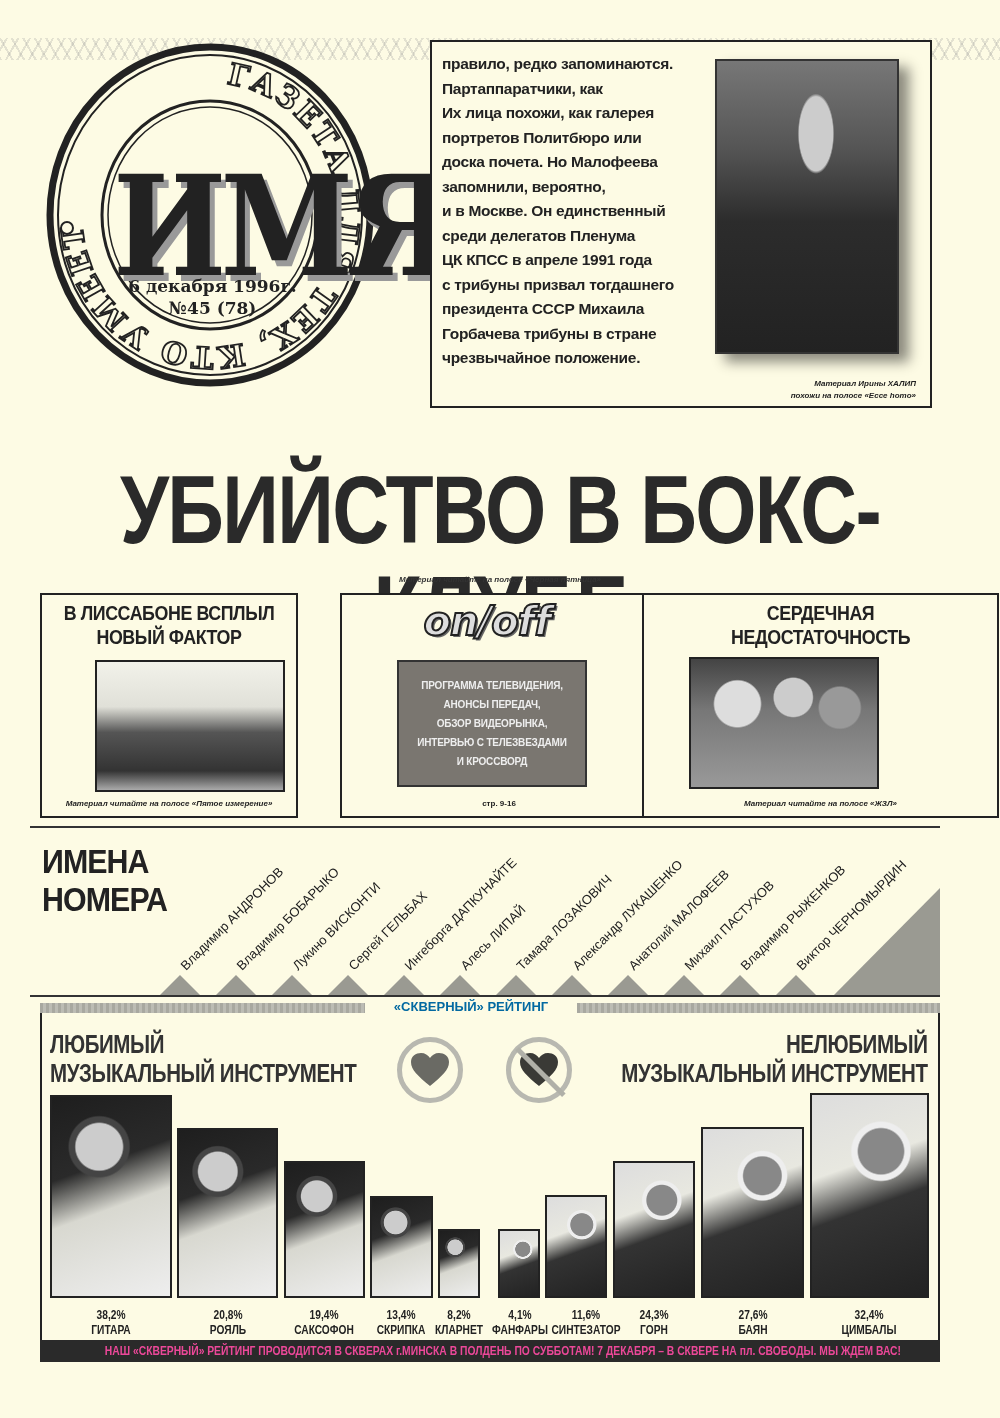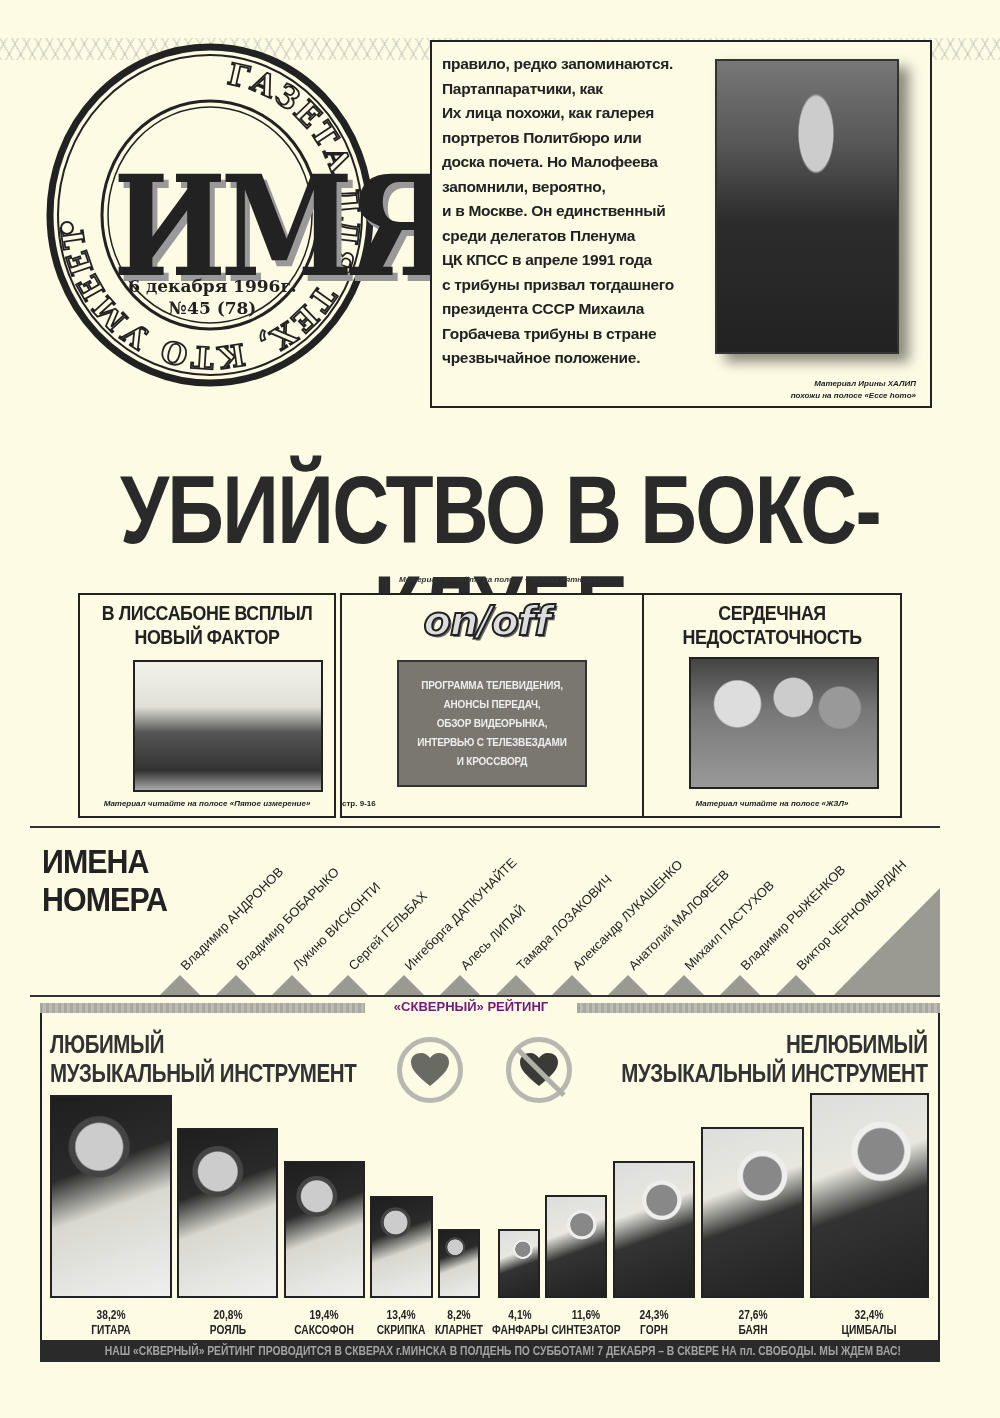--- a/index.html
+++ b/index.html
@@ -73,23 +73,23 @@
   }
   .headline-ref {
     position: absolute; left: 30px; top: 575px; width: 940px; text-align: center;
     font-size: 8px; font-weight: bold; font-style: italic; color: #333;
   }
 
   
   .box {
     position: absolute; top: 593px; height: 225px; border: 2px solid #222; background: #fdfbe4;
   }
-  .box1 { left: 40px; width: 258px; margin-left: 38px; }
+  .box1 { left: 40px; width: 258px; }
   .box2 { left: 340px; width: 318px; }
-  .box3 { left: 642px; width: 260px; }
+  .box3 { left: 642px; width: 357px; }
   .box-title {
     position: absolute; left: 0; top: 6px; width: 100%; text-align: center;
     font-weight: bold; font-size: 21px; line-height: 24px; color: #222;
     transform: scaleX(0.85); letter-spacing: -0.5px;
   }
   .box-photo {
     position: absolute; border: 2px solid #222;
   }
   .box1 .box-photo { left: 53px; top: 65px; width: 190px; height: 132px;
     background: linear-gradient(180deg, #f2f2ea 0%, #e0e0d8 35%, #555 55%, #333 85%, #aaa 100%); }
@@ -111,21 +111,21 @@
   .onoff-panel {
     position: absolute; left: 55px; top: 65px; width: 190px; height: 127px;
     background: #7a7670; border: 2px solid #333;
     display: flex; flex-direction: column; justify-content: center; align-items: center;
   }
   .onoff-panel span {
     display: block; color: #eee; font-weight: bold; font-size: 10px; line-height: 19px;
     white-space: nowrap; letter-spacing: -0.2px;
   }
   .onoff-page {
-    position: absolute; left: 0; bottom: 8px; width: 100%; text-align: left;
+    position: absolute; left: 0; bottom: 8px; width: 100%; text-align: center;
     font-size: 8px; font-weight: bold; color: #222;
   }
 
   
   .rule { position: absolute; left: 30px; width: 910px; height: 2px; background: #333; }
   .names-title {
     position: absolute; left: 42px; top: 843px; font-weight: bold; font-size: 33px; line-height: 38px;
     color: #222; letter-spacing: -1px; transform: scaleX(0.92); transform-origin: left;
   }
   .names-title span { display: block; }
@@ -147,21 +147,21 @@
   .rating-bar-l {
     position: absolute; left: 40px; top: 1003px; width: 325px; height: 10px;
     background: repeating-linear-gradient(90deg, #a8a8a0 0 3px, #bcbcb4 3px 6px);
   }
   .rating-bar-r {
     position: absolute; left: 577px; top: 1003px; width: 363px; height: 10px;
     background: repeating-linear-gradient(90deg, #a8a8a0 0 3px, #bcbcb4 3px 6px);
   }
   .rating-title {
     position: absolute; left: 365px; top: 999px; width: 212px; text-align: center;
-    font-size: 13px; font-weight: bold; color: #701a75;
+    font-size: 13px; font-weight: bold; color: #0369a1;
   }
   .rating-box {
     position: absolute; left: 40px; top: 1013px; width: 900px; height: 335px;
     border-left: 2px solid #222; border-right: 2px solid #222;
   }
   .fav-title {
     position: absolute; left: 50px; top: 1030px; font-weight: bold; font-size: 25px; line-height: 29px;
     color: #333; transform: scaleX(0.82); transform-origin: left; letter-spacing: -0.5px;
   }
   .fav-title span { display: block; white-space: nowrap; }
@@ -192,21 +192,21 @@
                 linear-gradient(160deg, #ddd 0%, #e8e8e0 35%, #333 55%, #222 100%);
   }
   .bar-label {
     position: absolute; text-align: center; font-weight: bold; font-size: 12px; line-height: 15px;
     color: #222; white-space: nowrap; transform: translateX(-50%) scaleX(0.85);
   }
   .bar-label span { display: block; }
 
   .footer-bar {
     position: absolute; left: 40px; top: 1340px; width: 900px; height: 22px;
-    background: #2a2a2a; color: #a3a3a3; font-weight: bold; font-size: 12px; line-height: 22px;
+    background: #2a2a2a; color: #ec4899; font-weight: bold; font-size: 12px; line-height: 22px;
     text-align: center; white-space: nowrap; overflow: hidden;
   }
   .footer-bar span { display: inline-block; transform: scaleX(0.86); }
 </style>
 </head>
 <body>
 
 <div class="page">
 
   <div class="pattern-strip"></div>

